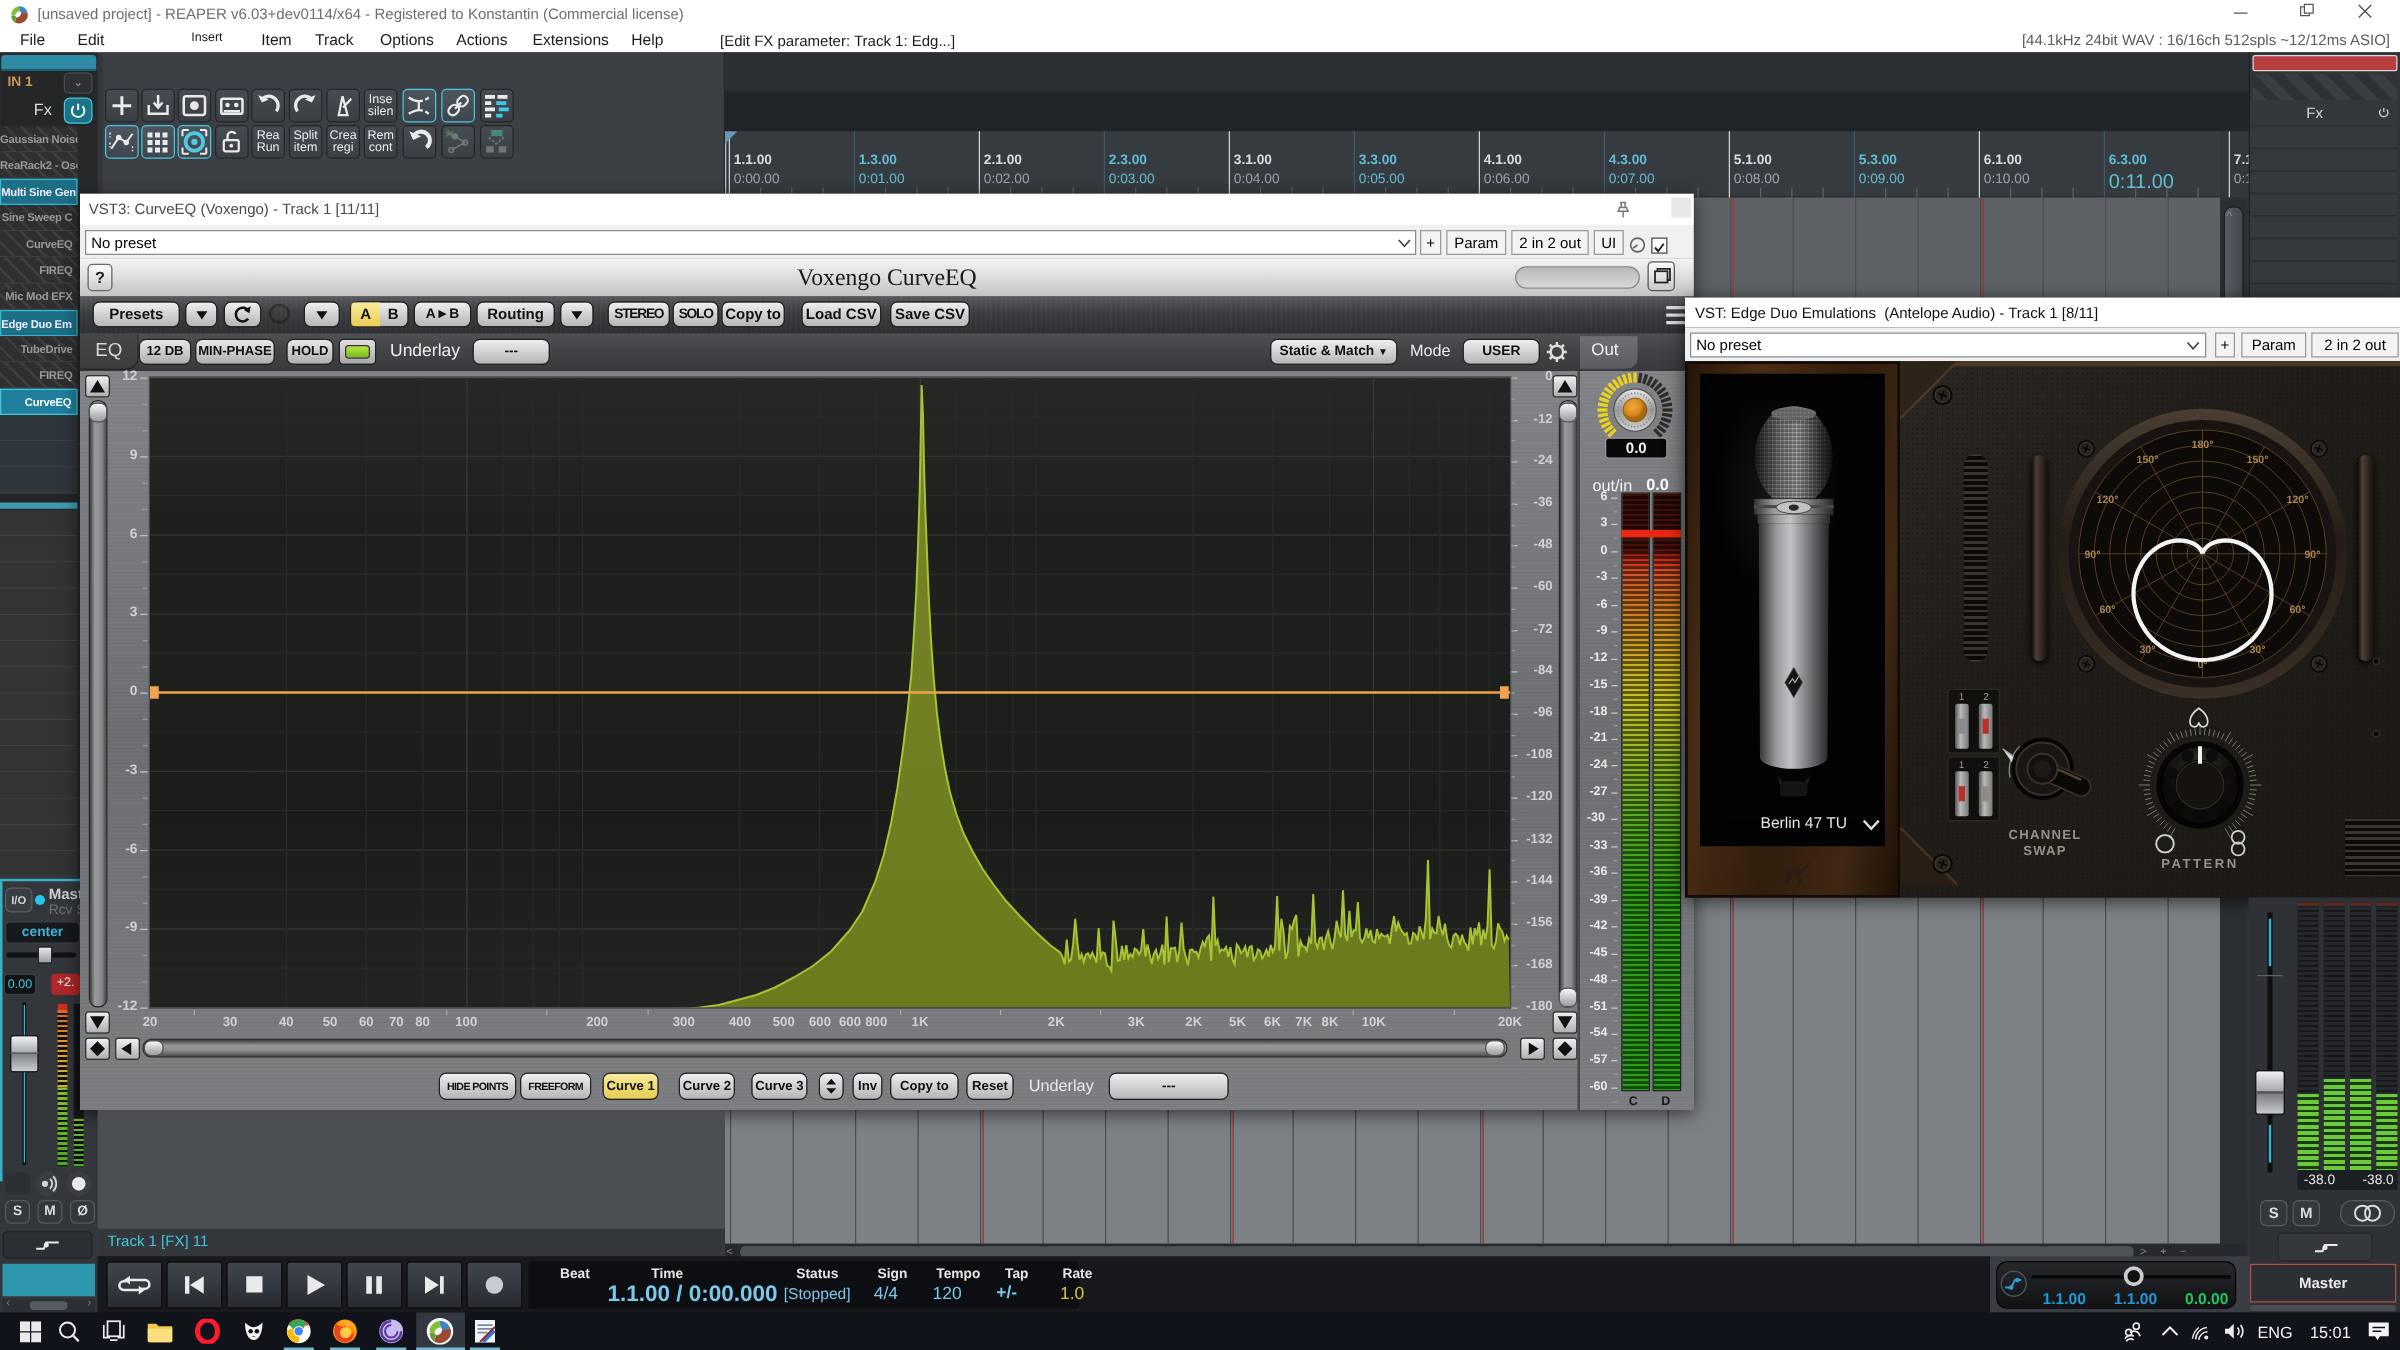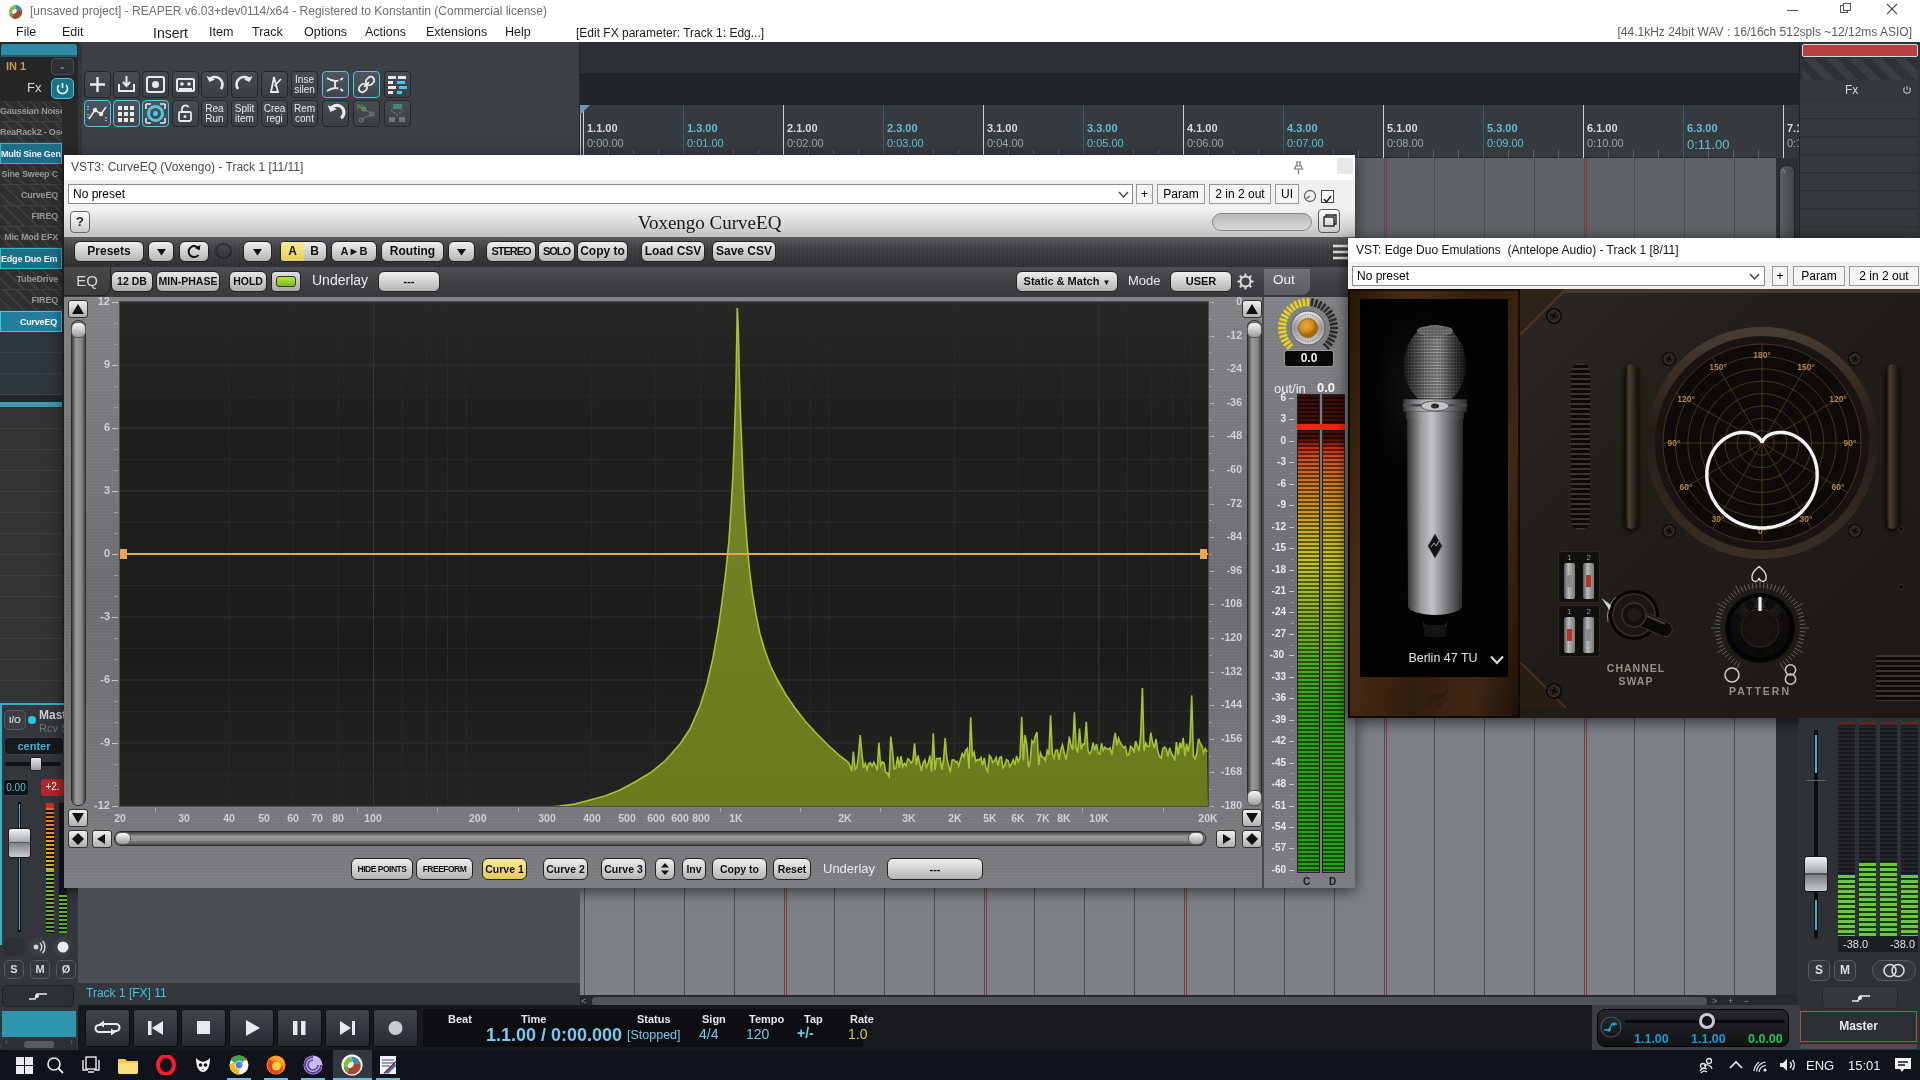--- a/index.html
+++ b/index.html
@@ -23,21 +23,21 @@
 <div class="a" style="left:30px;top:4px;font-size:12px;color:#6e6e6e">[unsaved project] - REAPER v6.03+dev0114/x64 - Registered to Konstantin (Commercial license)</div>
 <div class="a" style="left:1787px;top:10px;width:11px;height:1px;background:#555"></div>
 <div class="a" style="left:1840px;top:5px;width:8px;height:8px;border:1px solid #555"></div>
 <div class="a" style="left:1843px;top:3px;width:8px;height:8px;border:1px solid #555;background:#fff"></div>
 <svg class="a" style="left:1886px;top:3px" width="12" height="12" viewBox="0 0 12 12">
     <path d="M1 1 L11 11 M11 1 L1 11" stroke="#555" stroke-width="1.2"></path>
   </svg>
 <div class="a" style="left:16px;top:25px;font-size:12.5px;color:#1b1b1b">File</div>
 <div class="a" style="left:62px;top:25px;font-size:12.5px;color:#1b1b1b">Edit</div>
 <div class="a" style="left:107px;top:25px;font-size:12.5px;color:#ffffff">View</div>
-<div class="a" style="left:153px;top:25px;font-size:14px;color:#1b1b1b">Insert</div>
+<div class="a" style="left:153px;top:25px;font-size:10px;color:#1b1b1b">Insert</div>
 <div class="a" style="left:209px;top:25px;font-size:12.5px;color:#1b1b1b">Item</div>
 <div class="a" style="left:252px;top:25px;font-size:12.5px;color:#1b1b1b">Track</div>
 <div class="a" style="left:304px;top:25px;font-size:12.5px;color:#1b1b1b">Options</div>
 <div class="a" style="left:365px;top:25px;font-size:12.5px;color:#1b1b1b">Actions</div>
 <div class="a" style="left:426px;top:25px;font-size:12.5px;color:#1b1b1b">Extensions</div>
 <div class="a" style="left:505px;top:25px;font-size:12.5px;color:#1b1b1b">Help</div>
 <div class="a" style="left:576px;top:26px;font-size:12px;color:#1b1b1b">[Edit FX parameter: Track 1: Edg...]</div>
 <div class="a" style="left:1235px;top:25px;width:677px;font-size:12px;color:#5a5a5a;text-align:right">[44.1kHz 24bit WAV : 16/16ch 512spls ~12/12ms ASIO]</div>
 <div class="a" style="left:0;top:42px;width:1920px;height:1008px;background:#33363a"></div>
 <div class="a" style="left:82px;top:42px;width:498px;height:113px;background:#3c4045;border-right:1px solid #26292c"></div>
@@ -103,21 +103,21 @@
 <div class="a" style="left:1387px;top:122px;font-size:11px;font-weight:bold;color:#d7dbde">5.1.00</div>
 <div class="a" style="left:1387px;top:137px;font-size:11px;color:#9aa4ab">0:08.00</div>
 <div class="a" style="left:1483px;top:105px;width:1px;height:53px;background:#3e5a66"></div>
 <div class="a" style="left:1487px;top:122px;font-size:11px;font-weight:bold;color:#62bdd4">5.3.00</div>
 <div class="a" style="left:1487px;top:137px;font-size:11px;color:#62bdd4">0:09.00</div>
 <div class="a" style="left:1583px;top:105px;width:1px;height:53px;background:#cfd3d6"></div>
 <div class="a" style="left:1587px;top:122px;font-size:11px;font-weight:bold;color:#d7dbde">6.1.00</div>
 <div class="a" style="left:1587px;top:137px;font-size:11px;color:#9aa4ab">0:10.00</div>
 <div class="a" style="left:1683px;top:105px;width:1px;height:53px;background:#3e5a66"></div>
 <div class="a" style="left:1687px;top:122px;font-size:11px;font-weight:bold;color:#62bdd4">6.3.00</div>
-<div class="a" style="left:1687px;top:137px;font-size:13px;color:#62bdd4">0:11.00</div>
+<div class="a" style="left:1687px;top:137px;font-size:16px;color:#62bdd4">0:11.00</div>
 <div class="a" style="left:1783px;top:105px;width:1px;height:53px;background:#cfd3d6"></div>
 <div class="a" style="left:1787px;top:122px;font-size:11px;font-weight:bold;color:#d7dbde">7.1.00</div>
 <div class="a" style="left:1787px;top:137px;font-size:11px;color:#9aa4ab">0:12.00</div>
 <div class="a" style="left:608px;top:150px;width:1px;height:8px;background:#5a6268"></div>
 <div class="a" style="left:633px;top:150px;width:1px;height:8px;background:#5a6268"></div>
 <div class="a" style="left:658px;top:150px;width:1px;height:8px;background:#5a6268"></div>
 <div class="a" style="left:708px;top:150px;width:1px;height:8px;background:#5a6268"></div>
 <div class="a" style="left:733px;top:150px;width:1px;height:8px;background:#5a6268"></div>
 <div class="a" style="left:758px;top:150px;width:1px;height:8px;background:#5a6268"></div>
 <div class="a" style="left:808px;top:150px;width:1px;height:8px;background:#5a6268"></div>

